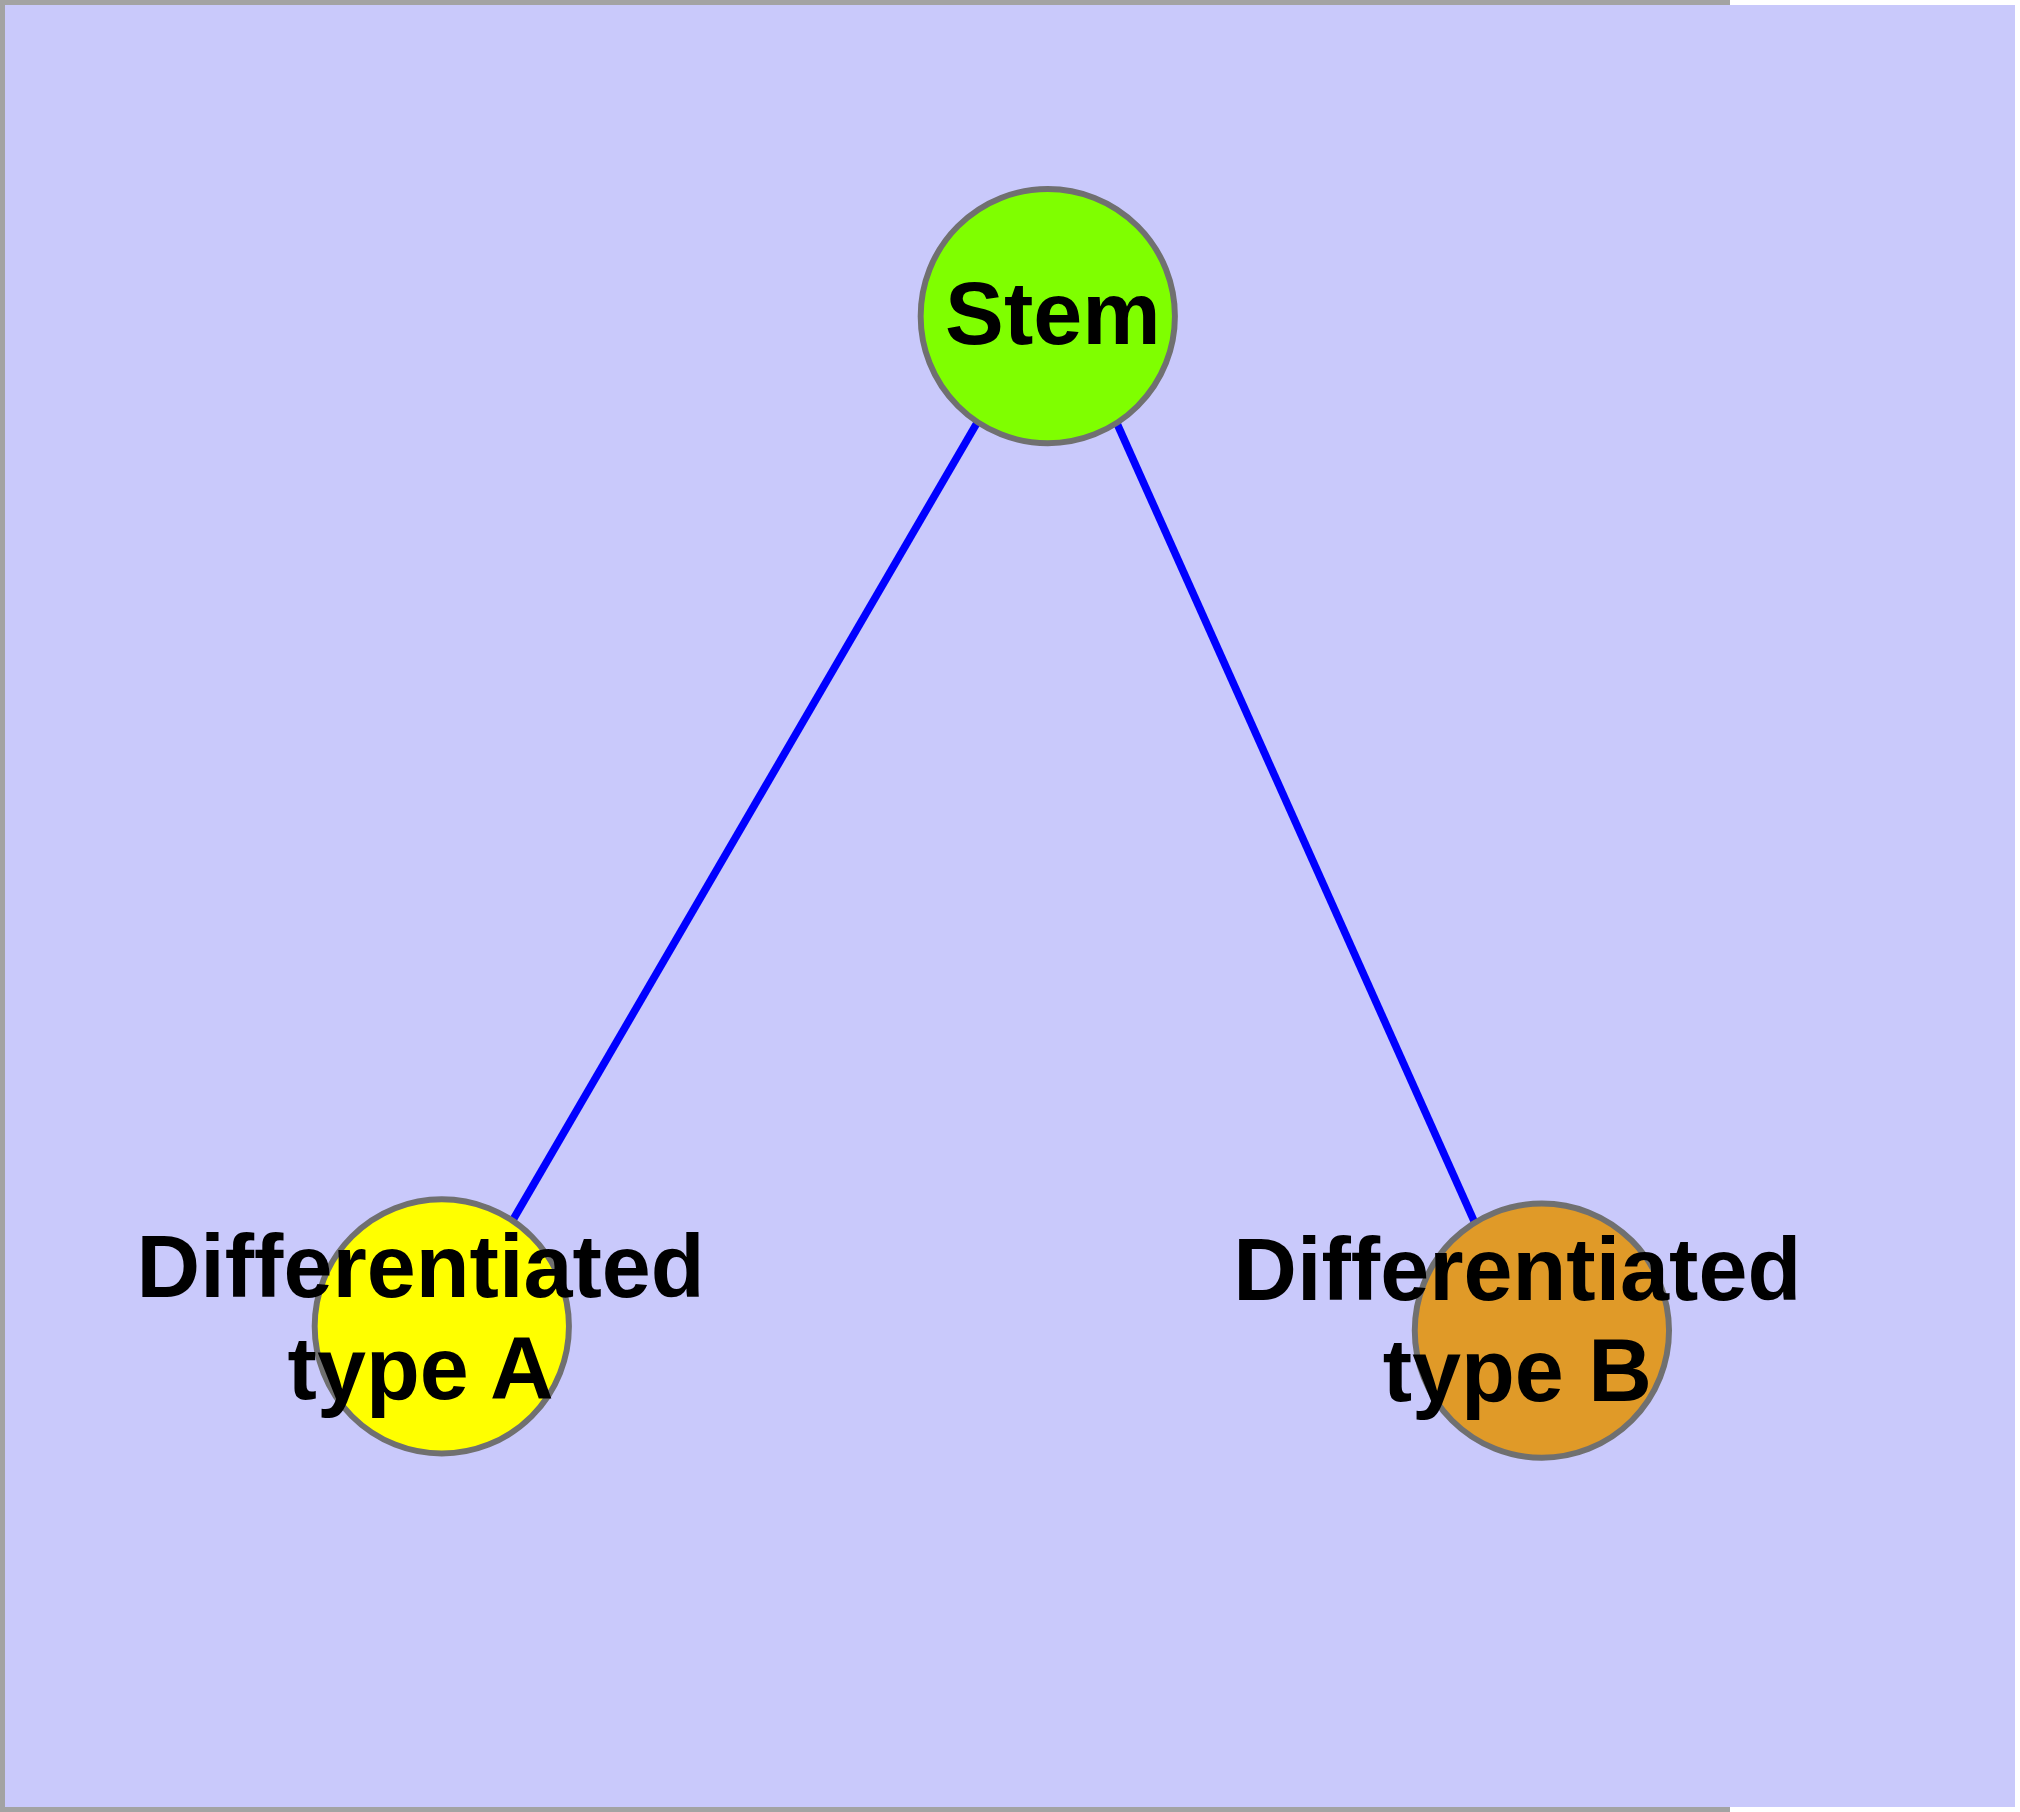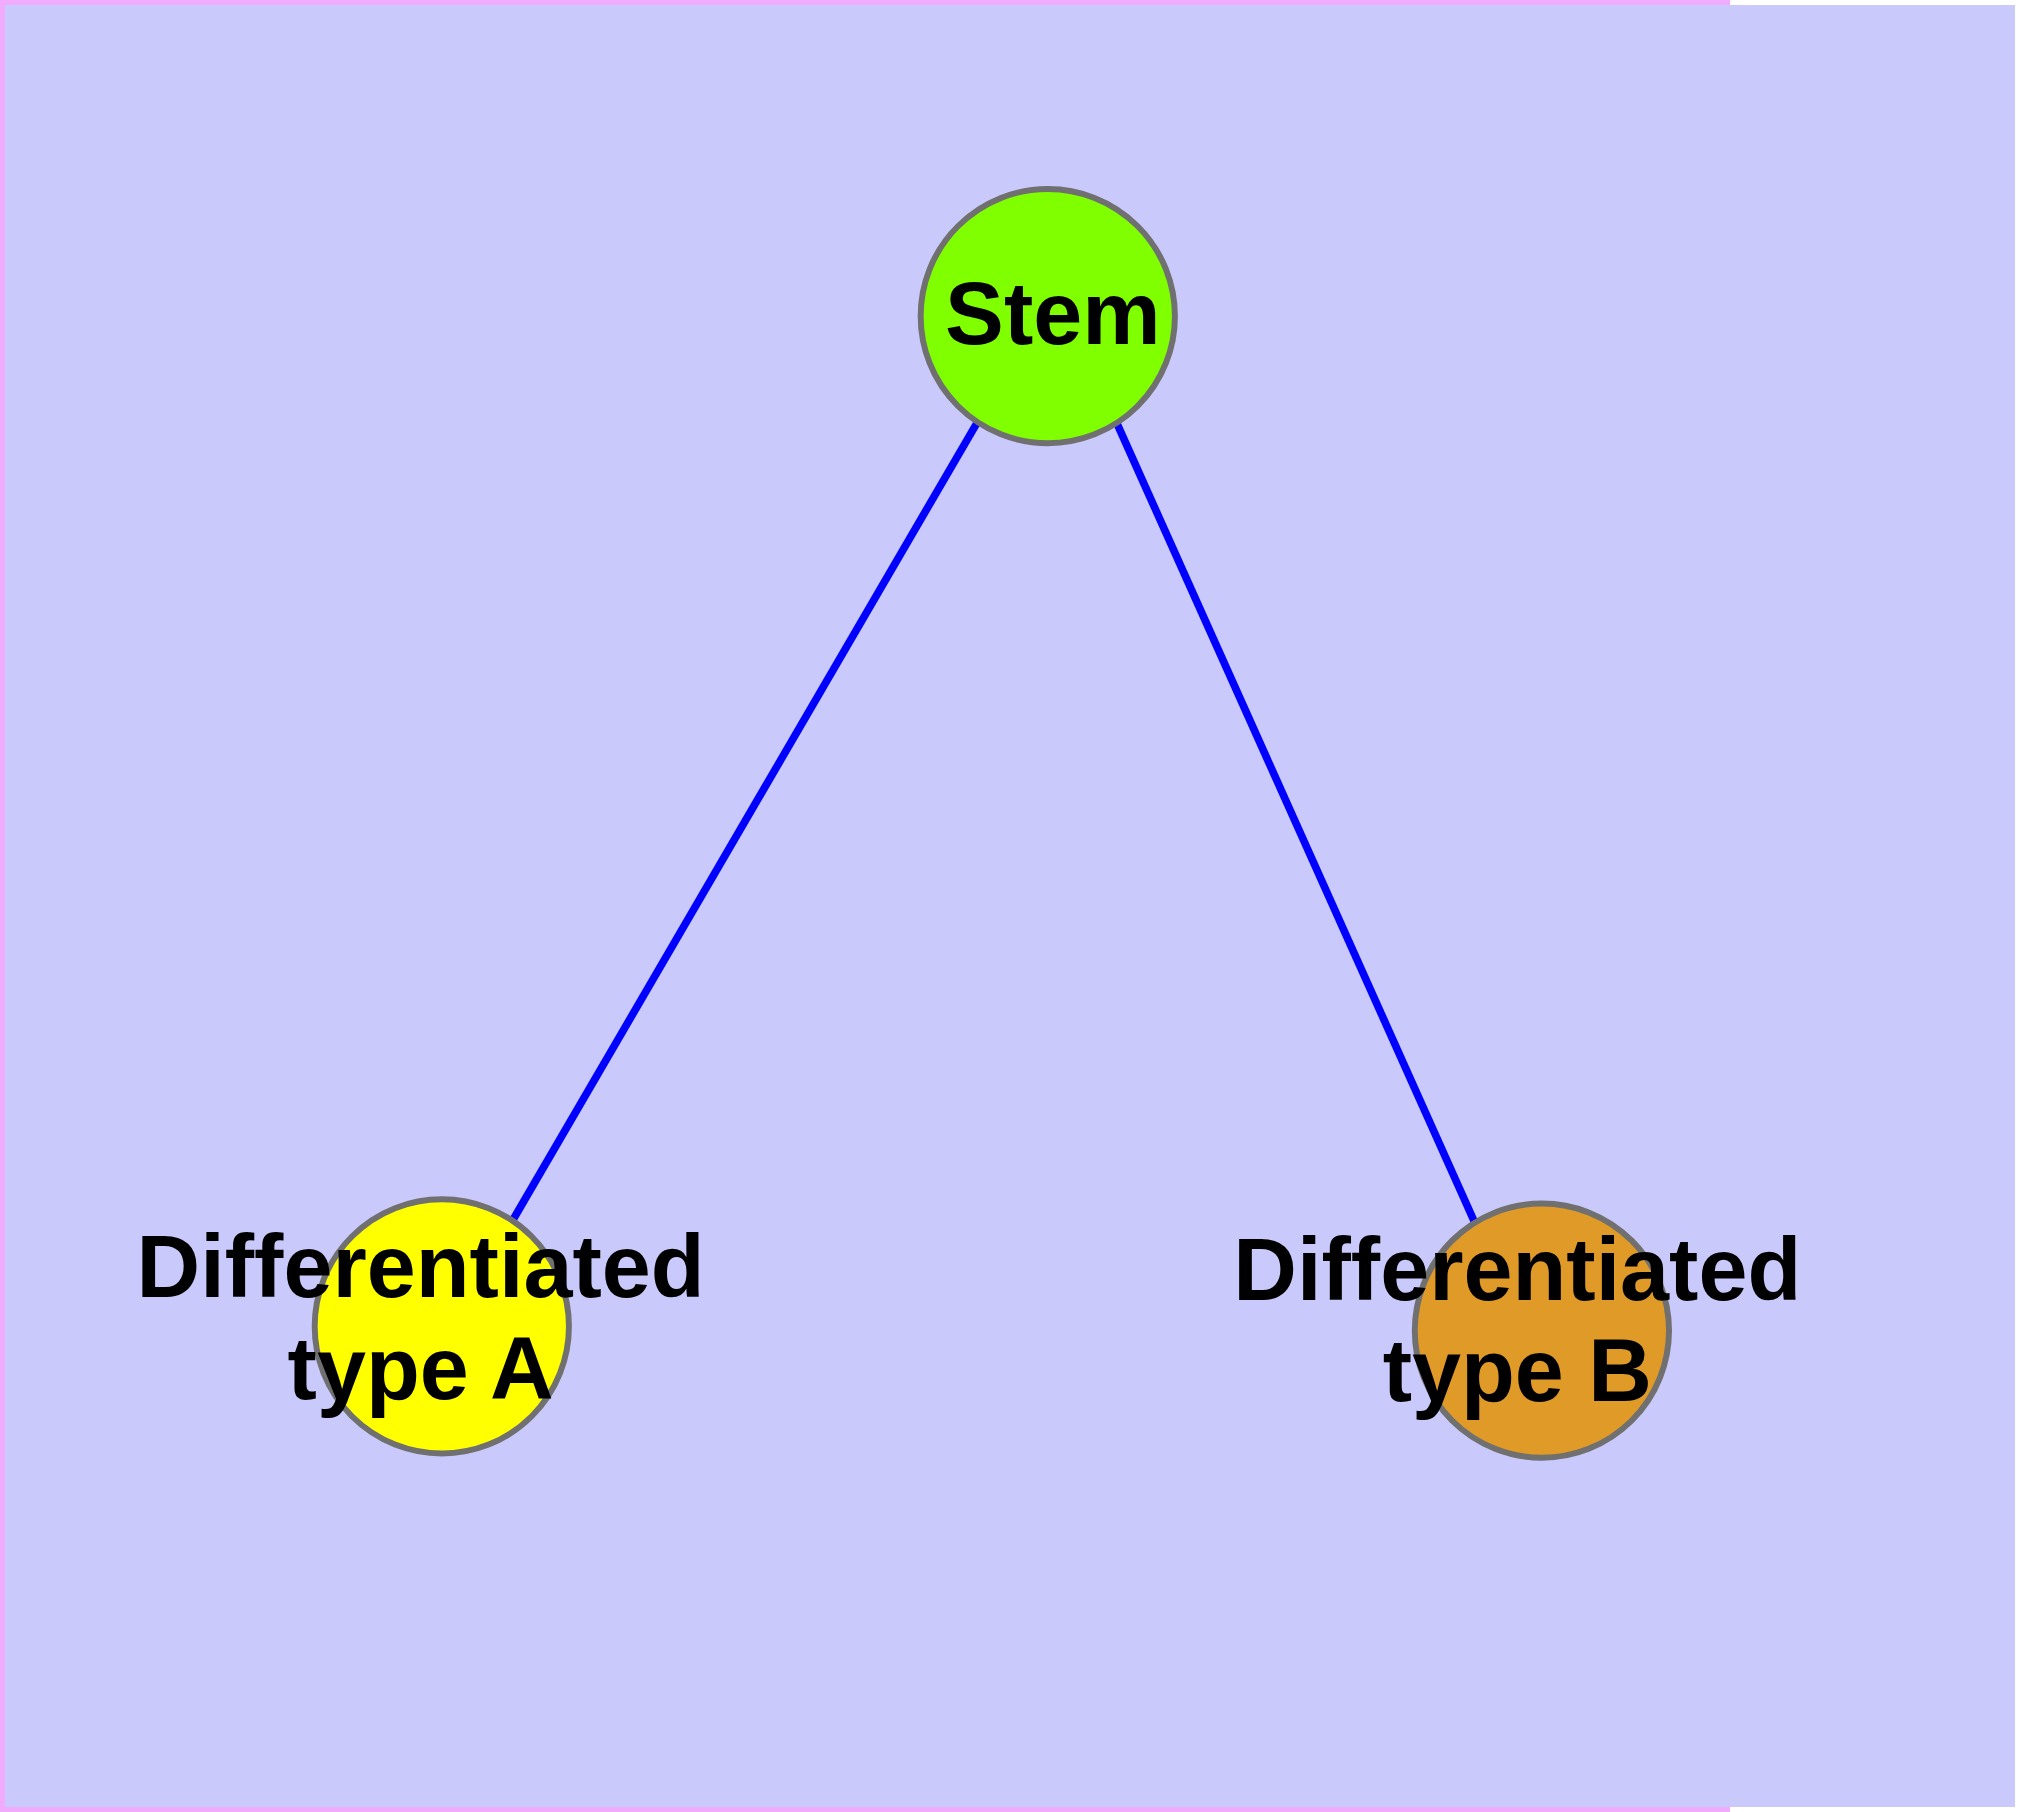--- a/index.html
+++ b/index.html
@@ -48,21 +48,21 @@
   .edge-line {
     stroke-linecap: butt;
   }
   .node-circle {
     stroke-width: 7;
   }
 </style>
 </head>
 <body>
 
-<div id="graph-canvas" style="width: 1730px; height: 1812px; background: #f0abfc;">
+<div id="graph-canvas" style="width: 1730px; height: 1812px; background: #a3a3a3;">
   <div class="plot-area" style="background: rgb(201, 201, 251);"></div>
 
   <svg id="graph-svg" viewBox="0 0 2384 2138" xmlns="http://www.w3.org/2000/svg" style="width: 2021px; height: 1812px;">
 
     <g>
       <line class="edge-line" x1="1153" y1="498" x2="604" y2="1441" stroke="#0000ff" stroke-width="9"></line>
       <line class="edge-line" x1="1316" y1="496" x2="1740" y2="1443" stroke="#0000ff" stroke-width="9"></line>
     </g>
 
     <g>

